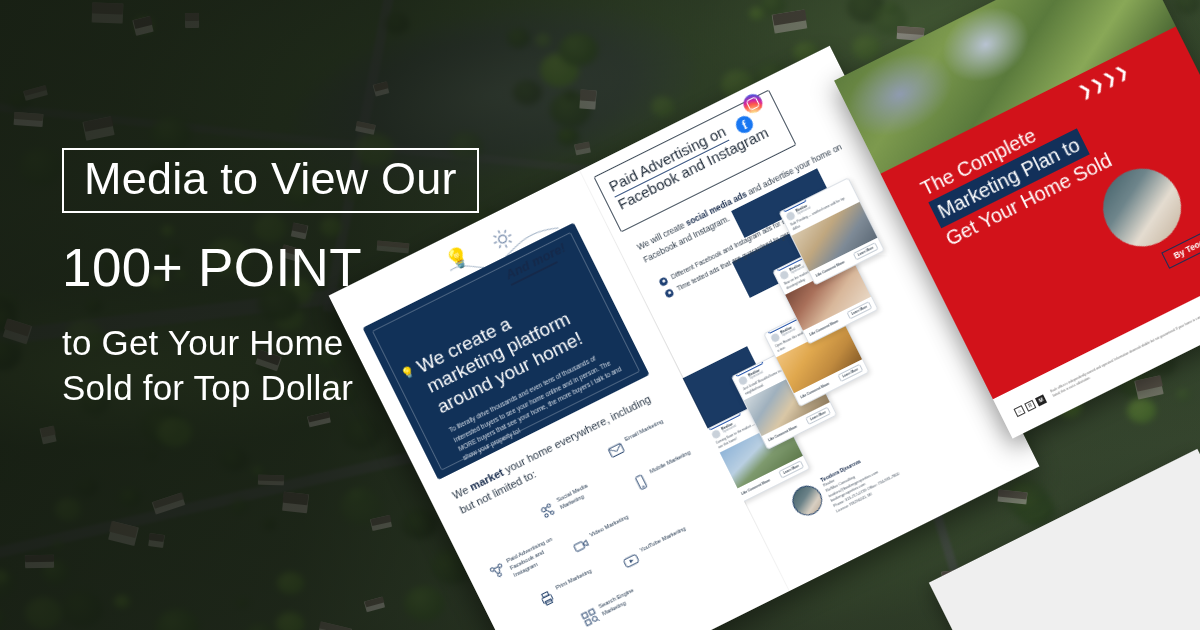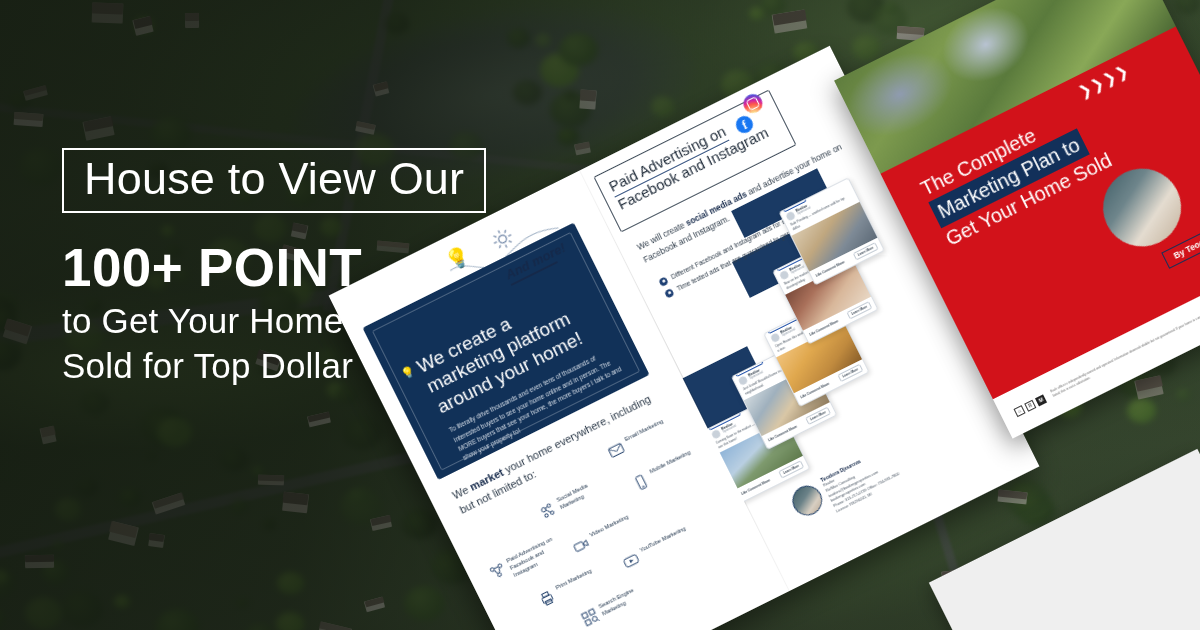--- a/index.html
+++ b/index.html
@@ -53,29 +53,29 @@
     display:inline-block;
     border:2px solid #ffffff;
     padding:5px 20px 9px 20px;
     margin-bottom:26px;
   }
   .click-box span{
     font-size:45px; font-weight:300; color:#ffffff; letter-spacing:.2px;
     line-height:1.05; display:block; white-space:nowrap;
   }
   .big-line{
-    font-size:53px; font-weight:700; color:#ffffff;
+    font-size:53px; font-weight:400; color:#ffffff;
     letter-spacing:.4px; line-height:1.10; text-transform:uppercase;
     white-space:nowrap;
   }
   .sub-line{
     font-size:35px; font-weight:300; color:#ffffff;
     letter-spacing:.2px; line-height:1.30; white-space:nowrap;
   }
-  .sub-wrap{ }
+  .sub-wrap{ margin-top:22px; }
 
   
   #spread{
     position:absolute;
     left:404px; top:146px;
     width:560px; height:470px;
     transform:rotate(-26.5deg);
     transform-origin:50% 50%;
     z-index:30;
     filter:drop-shadow(-5px 9px 14px rgba(0,0,0,.46));
@@ -585,21 +585,21 @@
       <div class="house" style="left: 72.2222%; top: 13.7079%; width: 25.8855px; height: 14.825px; transform: rotate(-13.4654deg); background: rgb(226, 222, 212); opacity: 0.83;"></div>
       <div class="hroof" style="left: 72.2222%; top: 13.7079%; width: 25.8855px; height: 8.30199px; transform: rotate(-13.4654deg); background: rgb(93, 85, 76); opacity: 0.72;"></div>
       <div class="house" style="left: 30.3799%; top: 95.0405%; width: 18.687px; height: 10.9029px; transform: rotate(-15.3179deg); background: rgb(226, 222, 212); opacity: 0.85;"></div>
       <div class="hroof" style="left: 30.3799%; top: 95.0405%; width: 18.687px; height: 6.1056px; transform: rotate(-15.3179deg); background: rgb(107, 98, 87); opacity: 0.92;"></div>
     </div>
   <div class="bg-dark"></div>
 </div>
 
 <div class="headline-wrap">
   <div class="click-box">
-    <span>House to View Our</span>
+    <span>Media to View Our</span>
   </div>
   <div class="big-line">100+ POINT</div>
   <div class="sub-wrap">
     <div class="sub-line">to Get Your Home</div>
     <div class="sub-line">Sold for Top Dollar</div>
   </div>
 </div>
 
 <div id="corner"></div>
 

